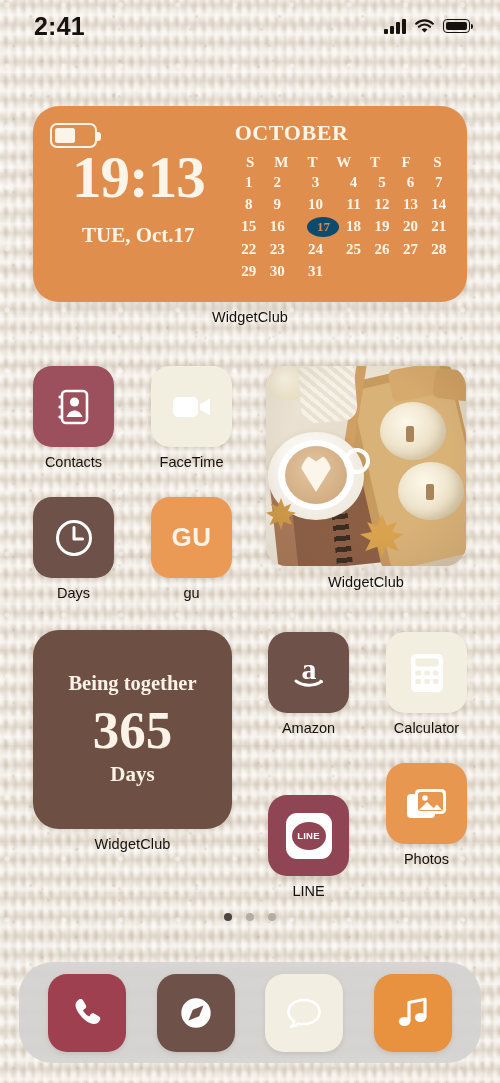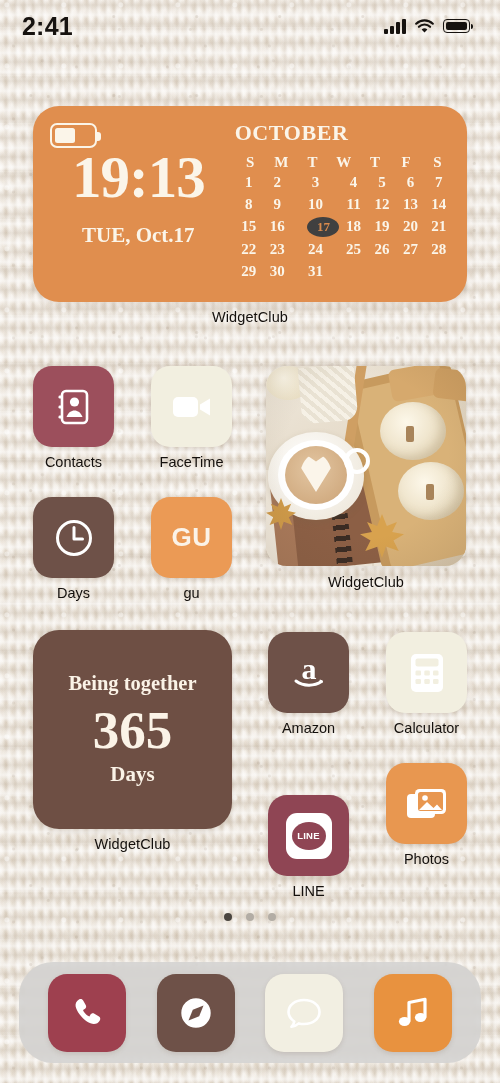--- a/index.html
+++ b/index.html
@@ -56,21 +56,21 @@
       radial-gradient(circle at 55% 88%, rgba(140,120,98,.13) 0 1px, transparent 2px);
     background-size: 57px 61px, 83px 79px, 71px 67px, 91px 87px, 64px 73px, 77px 69px;
     opacity:.9;
   }
 
   #screen { position:relative; z-index:2; width:500px; height:1083px; }
 
   
   #status-bar {
     height:52px; display:flex; align-items:center;
-    justify-content:space-between; padding:0 30px 0 22px;
+    justify-content:space-between; padding:0 30px 0 34px;
   }
   #status-time { font-size:25px; font-weight:700; color:#16120f; letter-spacing:.2px; }
   #status-icons { display:flex; align-items:center; gap:9px; }
   .sig-bars { display:flex; align-items:flex-end; gap:2.5px; height:15px; }
   .sig-bars i { display:block; width:3.6px; background:#16120f; border-radius:1px; }
   .sig-bars i:nth-child(1){ height:5px; }
   .sig-bars i:nth-child(2){ height:8px; }
   .sig-bars i:nth-child(3){ height:11.5px; }
   .sig-bars i:nth-child(4){ height:15px; }
   .batt { width:27px; height:14px; border:1.7px solid #16120f; border-radius:4px; position:relative; padding:1.6px; }
@@ -113,21 +113,21 @@
     font-size:22px; color:#fbf5e9; letter-spacing:.6px; margin-bottom:6px;
   }
   .cal-grid { display:grid; grid-template-columns:repeat(7,1fr); row-gap:2px; }
   .cal-grid div {
     font-family:"Liberation Serif", serif; font-weight:700;
     font-size:15px; color:#fbf5e9; text-align:center; line-height:20px;
   }
   .cal-grid div.dow { font-size:15px; }
   .cal-grid div.today span {
     display:inline-block; width:32px; height:20px; line-height:20px;
-    border-radius:50%; background:#404040; color:#d98a4c; font-size:13px;margin-left:16px;
+    border-radius:50%; background:#0c4a6e; color:#d98a4c; font-size:13px;margin-left:16px;
   }
 
   
   .icon { border-radius:19px; display:flex; align-items:center; justify-content:center;
           box-shadow:0 2px 5px rgba(90,65,40,.14); }
   .app { position:absolute; width:81px; }
   .app .ilabel { text-align:center; font-size:14.5px; color:#14100d; margin-top:7px; }
   .app .icon { width:81px; height:81px; }
 
   .photo-widget {

